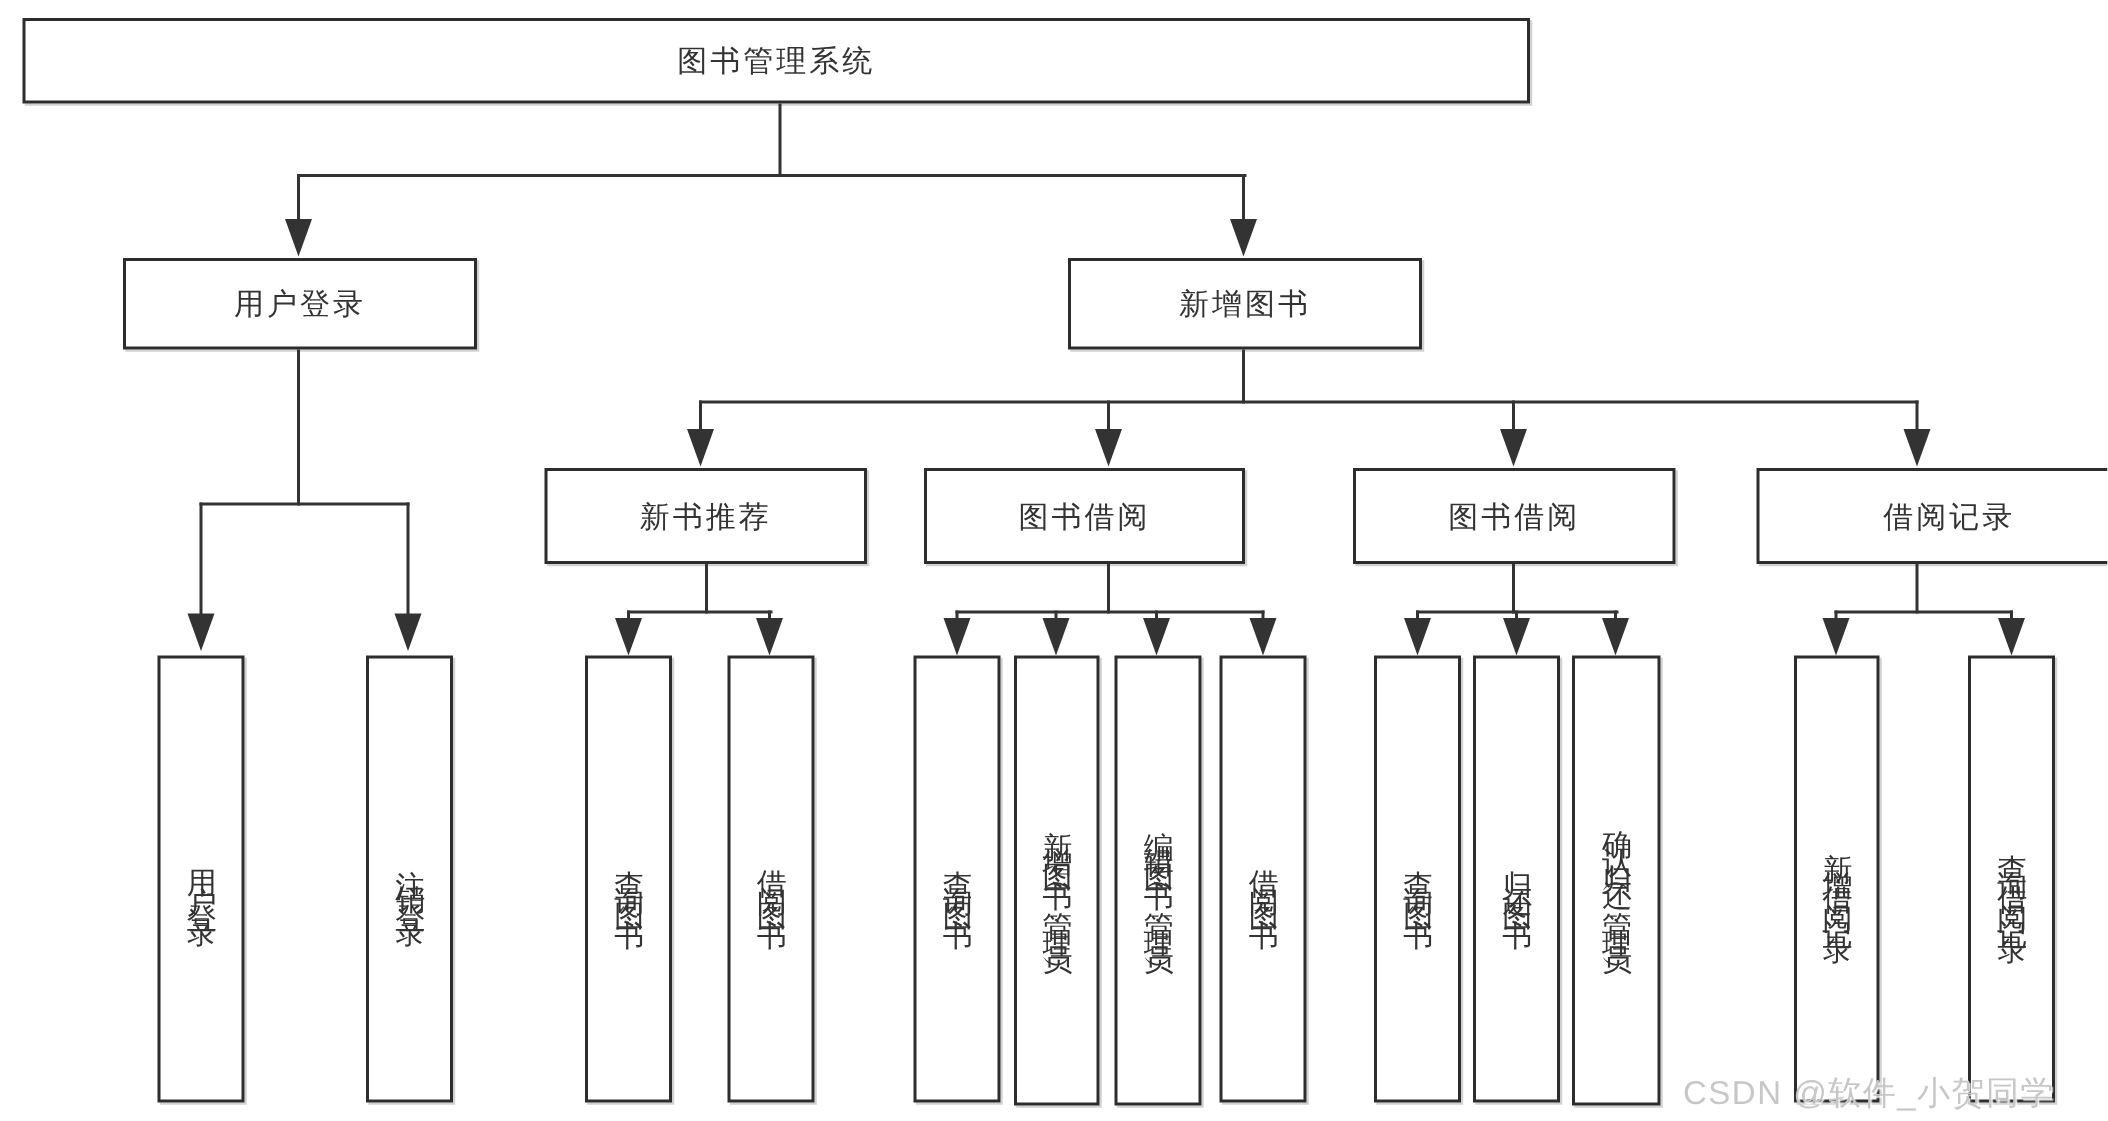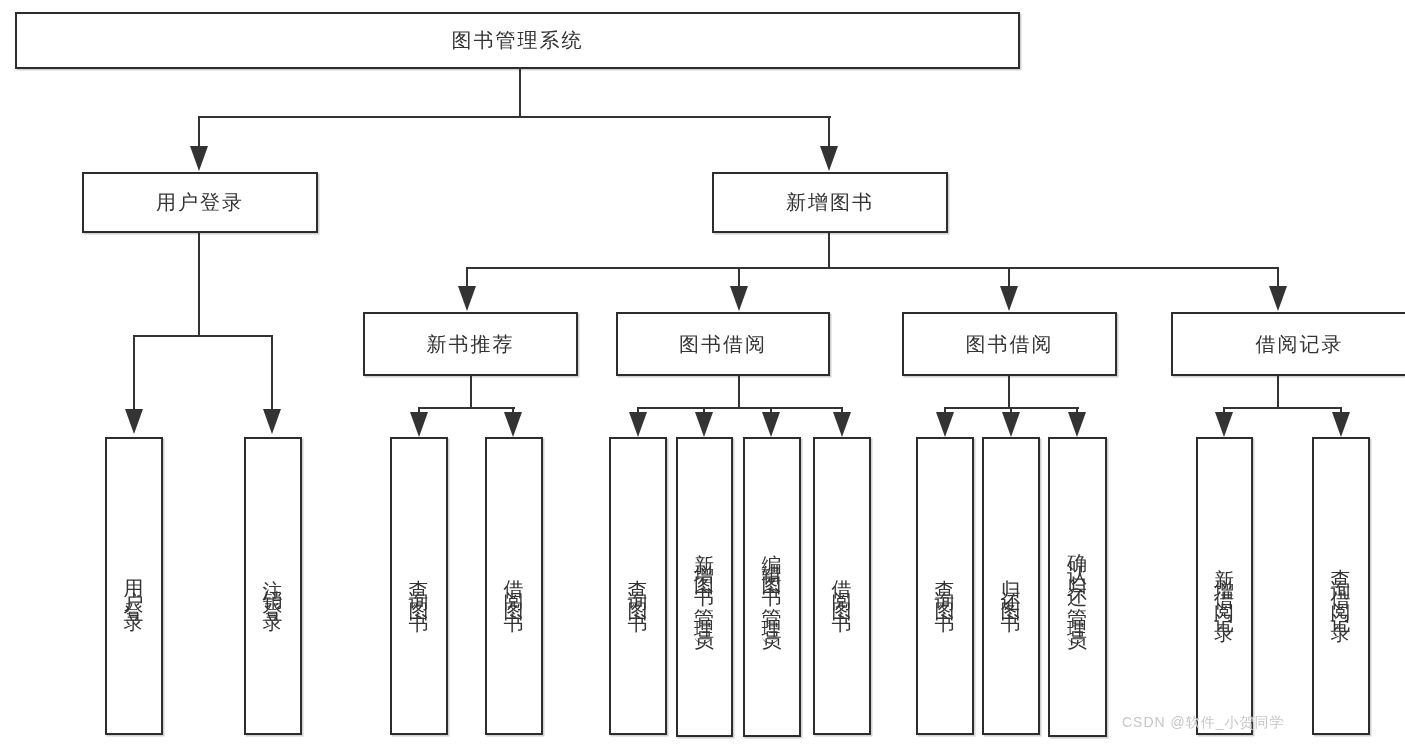--- a/index.html
+++ b/index.html
@@ -17,21 +17,21 @@
     writing-mode:vertical-rl;text-orientation:mixed;
     font-size:20px;line-height:1;letter-spacing:11px;color:#333333;
   }
   .line{position:absolute;background:#333333;}
   .arr{
     position:absolute;width:0;height:0;
     border-left:9px solid transparent;border-right:9px solid transparent;
     border-top:25px solid #333333;
   }
   .watermark{
-    position:absolute;left:1122px;top:714px;font-size:14px;letter-spacing:1px;
+    position:absolute;left:1122px;top:714px;font-size:22px;letter-spacing:1px;
     color:#c7c7c7;white-space:nowrap;text-shadow:1px 1px 1px #ffffff;
   }
 </style>
 </head>
 <body>
 
 <div class="stage">
 
   <div class="box" style="left:15px;top:12px;width:1005px;height:57px;">
     <span class="hlabel">图书管理系统</span>

